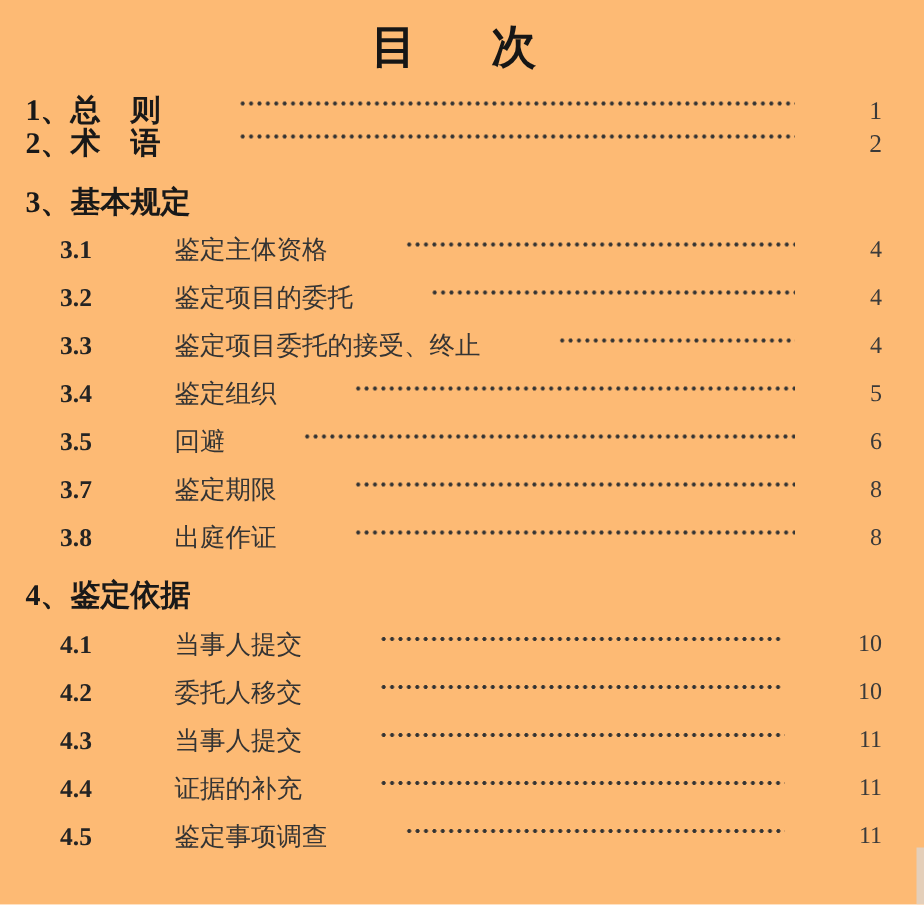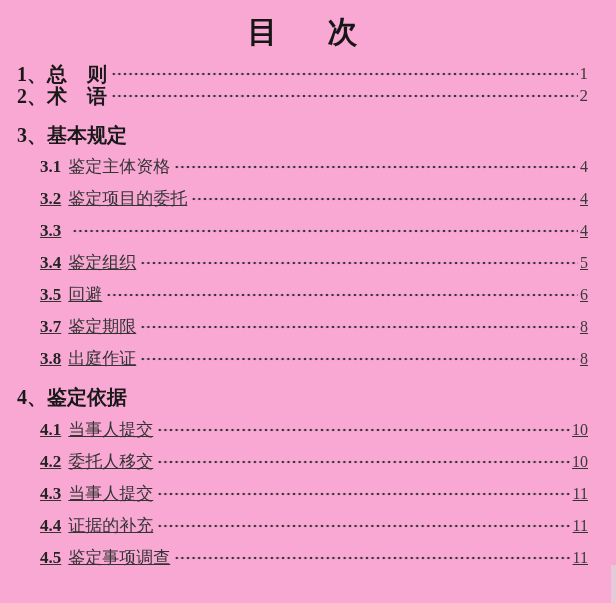--- a/index.html
+++ b/index.html
@@ -4,42 +4,43 @@
 <style>
   html, body {
     margin: 0;
     padding: 0;
     background: #ffffff;
   }
   .page {
     position: relative;
     width: 616px;
     height: 603px;
-    background: #f9a8d4;
+    background: #fdba74;
     overflow: hidden;
     font-family: "Liberation Serif", "DejaVu Serif", serif;
     color: #222;
     box-sizing: border-box;
     padding: 0 28px 0 17px;
   }
   .title {
     margin-top: 14px;
     line-height: 36px;
     text-align: center;
     font-size: 30px;
     font-weight: bold;
     color: #161616;
   }
   .title .title-text {
     letter-spacing: 10px;
     margin-right: -10px;
   }
   .row {
     display: flex;
-    align-items: center;
+    align-items: flex-start;
+    gap: 48px;
   }
   .row.l1 {
     font-size: 20px;
     font-weight: bold;
     line-height: 22px;
     color: #191919;
   }
   .row.hd {
     font-size: 20px;
     font-weight: bold;
@@ -56,21 +57,21 @@
   .row.l2 .num {
     font-weight: bold;
     color: #242424;
     margin-right: 7px;
     font-family: "Liberation Serif", "DejaVu Serif", serif;
   }
   .r1  { margin-top: 13px; }
   .r2  { }
   .rh3 { margin-top: 14px; }
   .r31 { margin-top: 11px; }
-  .rsub { margin-top: 12px; text-decoration: underline; }
+  .rsub { margin-top: 12px; }
   .rh4 { margin-top: 8px; }
   .leader {
     flex: 1;
     height: 12px;
     margin: 0 2px 0 4px;
     background-image: radial-gradient(circle, #333333 1.1px, rgba(0,0,0,0) 1.6px);
     background-size: 5.6px 12px;
     background-position: 0 50%;
     background-repeat: repeat-x;
     min-width: 12px;
@@ -126,20 +127,21 @@
 
   <div class="row l2 rsub">
     <span class="num">3.2</span>
     <span class="lbl">鉴定项目的委托</span>
     <span class="leader"></span>
     <span class="pg">4</span>
   </div>
 
   <div class="row l2 rsub">
     <span class="num">3.3</span>
+    <span class="lbl">鉴定项目委托的接受、终止</span>
     <span class="leader"></span>
     <span class="pg">4</span>
   </div>
 
   <div class="row l2 rsub">
     <span class="num">3.4</span>
     <span class="lbl">鉴定组织</span>
     <span class="leader"></span>
     <span class="pg">5</span>
   </div>

